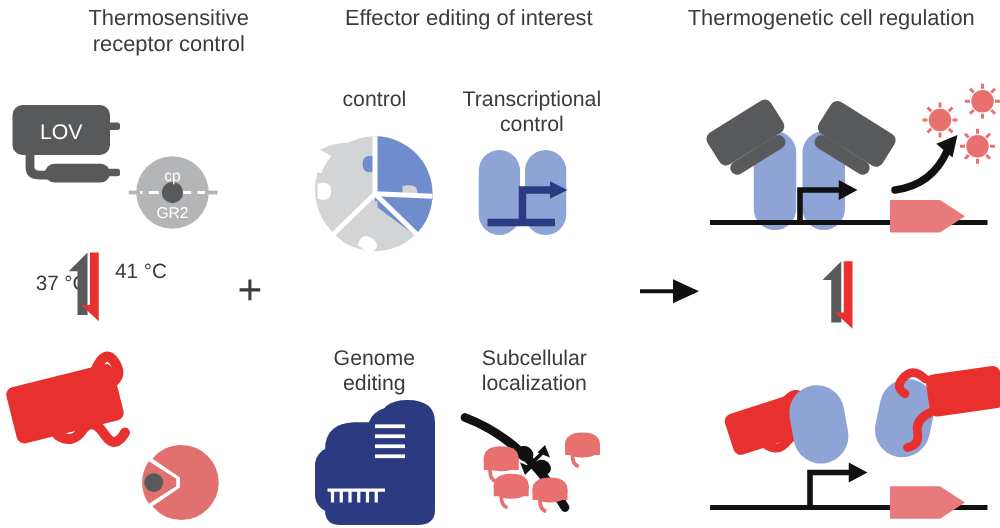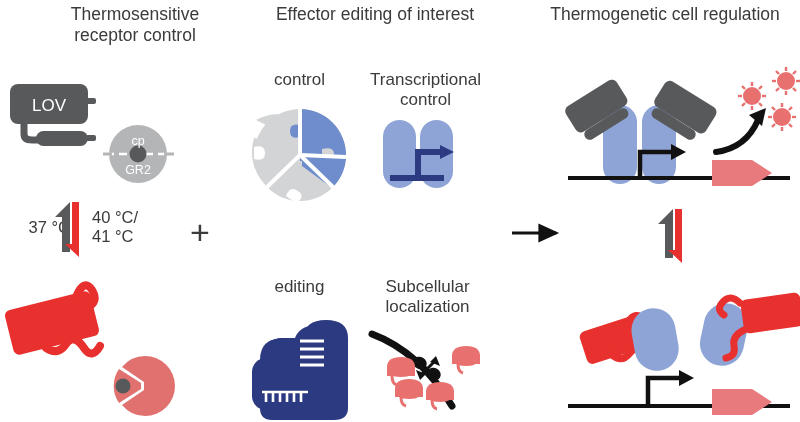--- a/index.html
+++ b/index.html
@@ -30,32 +30,32 @@
   <div class="lbl sub" style="left:247px;top:70px;width:105px;">
     <div>control</div>
   </div>
 
   <div class="lbl sub" style="left:358px;top:70px;width:135px;">
     <div>Transcriptional</div>
     <div>control</div>
   </div>
 
   <div class="lbl sub" style="left:247px;top:277px;width:105px;">
+    <div>Genome</div>
     <div>editing</div>
   </div>
 
   <div class="lbl sub" style="left:360px;top:277px;width:135px;">
     <div>Subcellular</div>
     <div>localization</div>
   </div>
 
   <div class="lbl temp" style="left:2px;top:218px;width:68px;text-align:right;">37 °C</div>
 
   <div class="lbl temp" style="left:92px;top:208px;width:80px;text-align:left;">
-    <div>40 °C/</div>
     <div>41 °C</div>
   </div>
 
   <div class="plus" style="left:190px;top:215px;">+</div>
 
   <svg width="800" height="422" viewBox="0 0 800 422">
     <defs>
       <marker id="arrowBlack" markerWidth="7" markerHeight="7" refX="5.5" refY="3" orient="auto">
         <path d="M0,0 L6.5,3 L0,6 Z" fill="#111111"></path>
       </marker>

